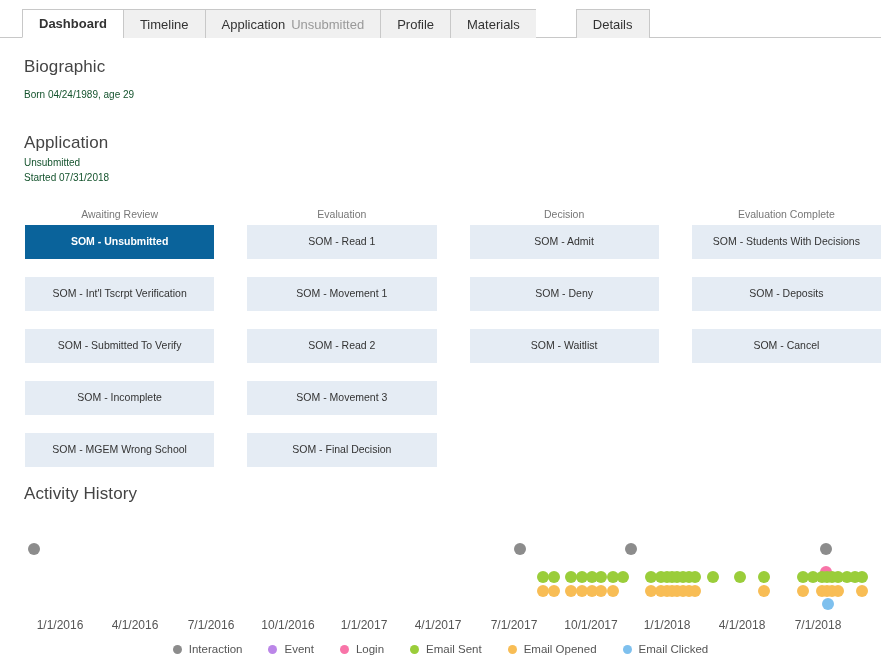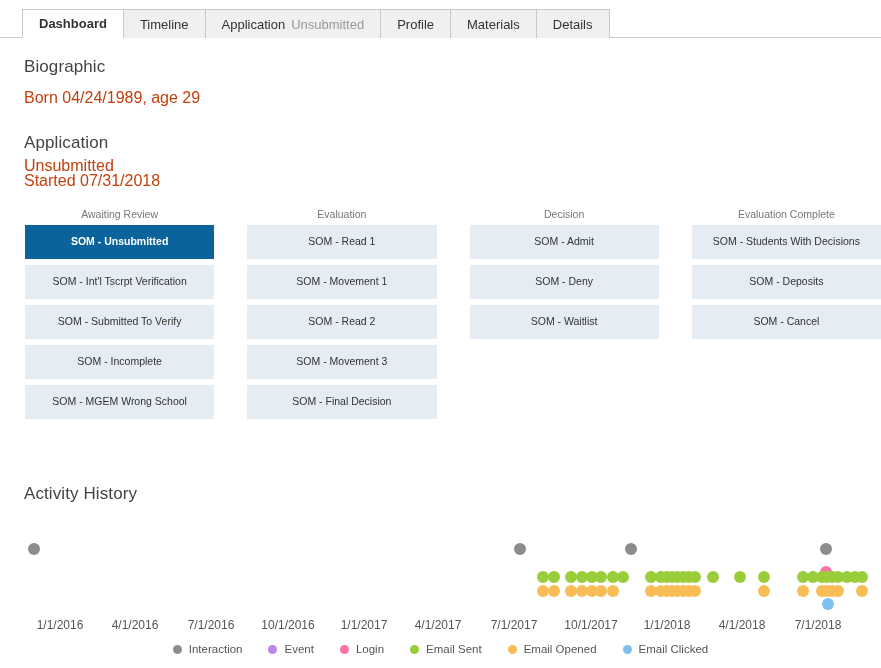--- a/index.html
+++ b/index.html
@@ -38,21 +38,21 @@
     font-size: 13px;
     color: #333333;
     background: #f0f0f0;
     border: 1px solid #c8c8c8;
     border-bottom: none;
     border-right: none;
     position: relative;
     top: 1px;
     white-space: nowrap;
   }
-  .tab:last-of-type { border-right: 1px solid #c8c8c8; }
+  .tab:last-of-type { border-right: 1px solid #c8c8c8; margin-left: 40px; }
   .tab.active {
     background: #ffffff;
     font-weight: bold;
     border-bottom: 1px solid #ffffff;
     z-index: 3;
   }
   .tab .sub {
     font-weight: normal;
     color: #999999;
     margin-left: 6px;
@@ -64,22 +64,22 @@
     position: absolute;
     left: 24px;
     font-size: 17px;
     font-weight: normal;
     color: #444444;
     letter-spacing: 0.1px;
   }
   .section-line {
     position: absolute;
     left: 24px;
-    font-size: 16px;
-    color: #c2410c;
+    font-size: 10px;
+    color: #14532d;
   }
 
   #biographic-title { top: 57px; }
   #biographic-born  { top: 89px; }
   #application-title { top: 133px; }
   #application-status { top: 157px; }
   #application-started { top: 172px; }
   #activity-title { top: 484px; }
 
   
@@ -96,21 +96,21 @@
     text-align: center;
     font-size: 10.5px;
     color: #777777;
     padding-bottom: 4px;
     height: 14px;
     line-height: 14px;
   }
   .stage {
     background: #e5ecf4;
     height: 34px;
-    margin-bottom: 6px;
+    margin-bottom: 18px;
     display: flex;
     align-items: center;
     justify-content: center;
     font-size: 10.5px;
     color: #333333;
     text-align: center;
     line-height: 1.1;
   }
   .stage.current {
     background: #0a639b;

